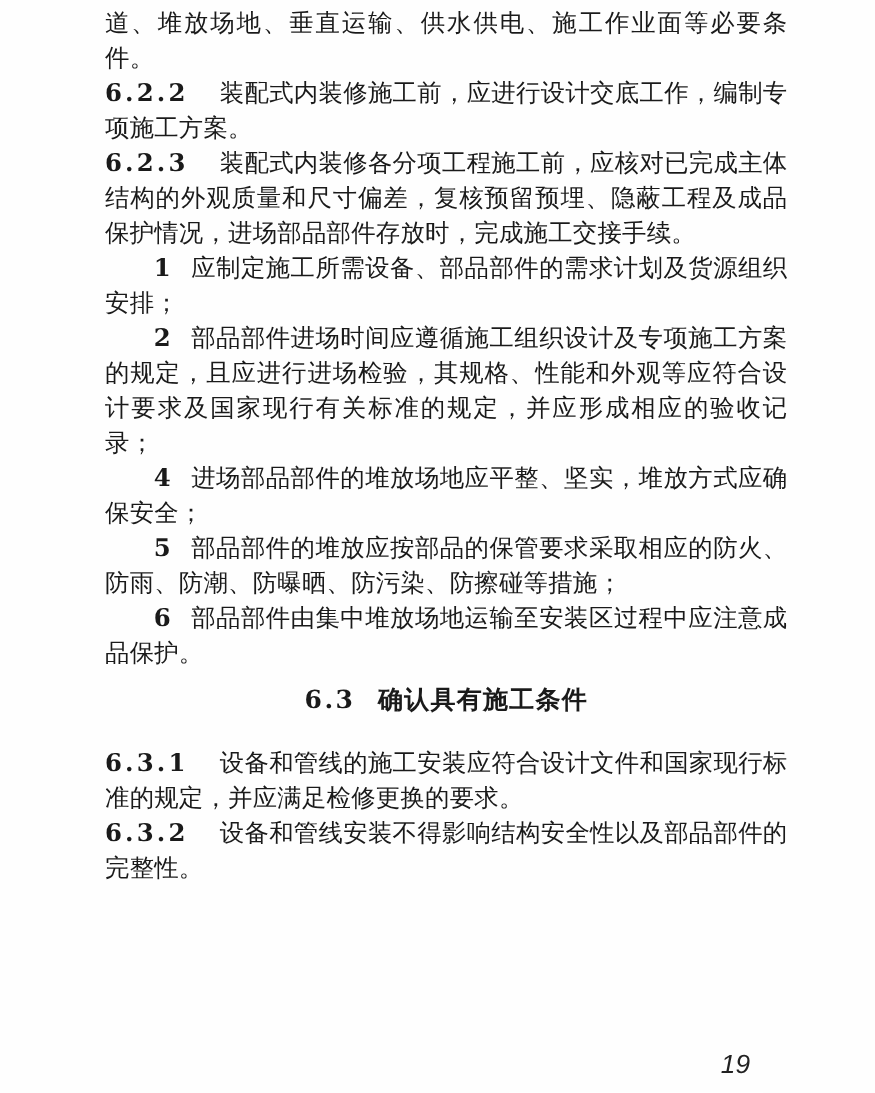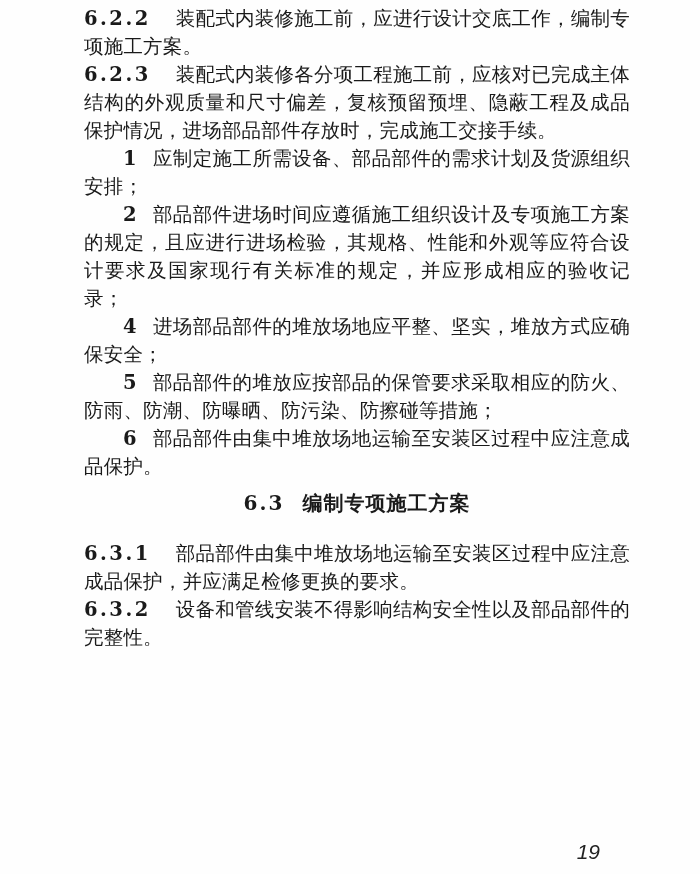--- a/index.html
+++ b/index.html
@@ -69,40 +69,41 @@
     font-family: Liberation Sans, sans-serif;
     color: #222;
   }
 </style>
 </head>
 <body>
 
 <div class="page">
   <div class="content">
 
+    <p class="cont">道、堆放场地、垂直运输、供水供电、施工作业面等必要条件。</p>
 
     <p class="clause"><span class="clause-num">6.2.2</span><span>装配式内装修施工前，应进行设计交底工作，编制专项施工方案。</span></p>
 
     <p class="clause"><span class="clause-num">6.2.3</span><span>装配式内装修各分项工程施工前，应核对已完成主体结构的外观质量和尺寸偏差，复核预留预埋、隐蔽工程及成品保护情况，进场部品部件存放时，完成施工交接手续。</span></p>
 
 
 
     <p class="item"><span class="item-num">1</span><span>应制定施工所需设备、部品部件的需求计划及货源组织安排；</span></p>
 
     <p class="item"><span class="item-num">2</span><span>部品部件进场时间应遵循施工组织设计及专项施工方案的规定，且应进行进场检验，其规格、性能和外观等应符合设计要求及国家现行有关标准的规定，并应形成相应的验收记录；</span></p>
 
 
     <p class="item"><span class="item-num">4</span><span>进场部品部件的堆放场地应平整、坚实，堆放方式应确保安全；</span></p>
 
     <p class="item"><span class="item-num">5</span><span>部品部件的堆放应按部品的保管要求采取相应的防火、防雨、防潮、防曝晒、防污染、防擦碰等措施；</span></p>
 
     <p class="item"><span class="item-num">6</span><span>部品部件由集中堆放场地运输至安装区过程中应注意成品保护。</span></p>
 
-    <p class="section-heading"><span class="heading-num">6.3</span><span>编制专项施工方案</span></p>
+    <p class="section-heading"><span class="heading-num">6.3</span><span>确认具有施工条件</span></p>
 
-    <p class="clause"><span class="clause-num">6.3.1</span><span>部品部件由集中堆放场地运输至安装区过程中应注意成品保护，并应满足检修更换的要求。</span></p>
+    <p class="clause"><span class="clause-num">6.3.1</span><span>设备和管线的施工安装应符合设计文件和国家现行标准的规定，并应满足检修更换的要求。</span></p>
 
     <p class="clause"><span class="clause-num">6.3.2</span><span>设备和管线安装不得影响结构安全性以及部品部件的完整性。</span></p>
 
   </div>
 
   <div class="page-number">19</div>
 </div>
 
 </body></html>

